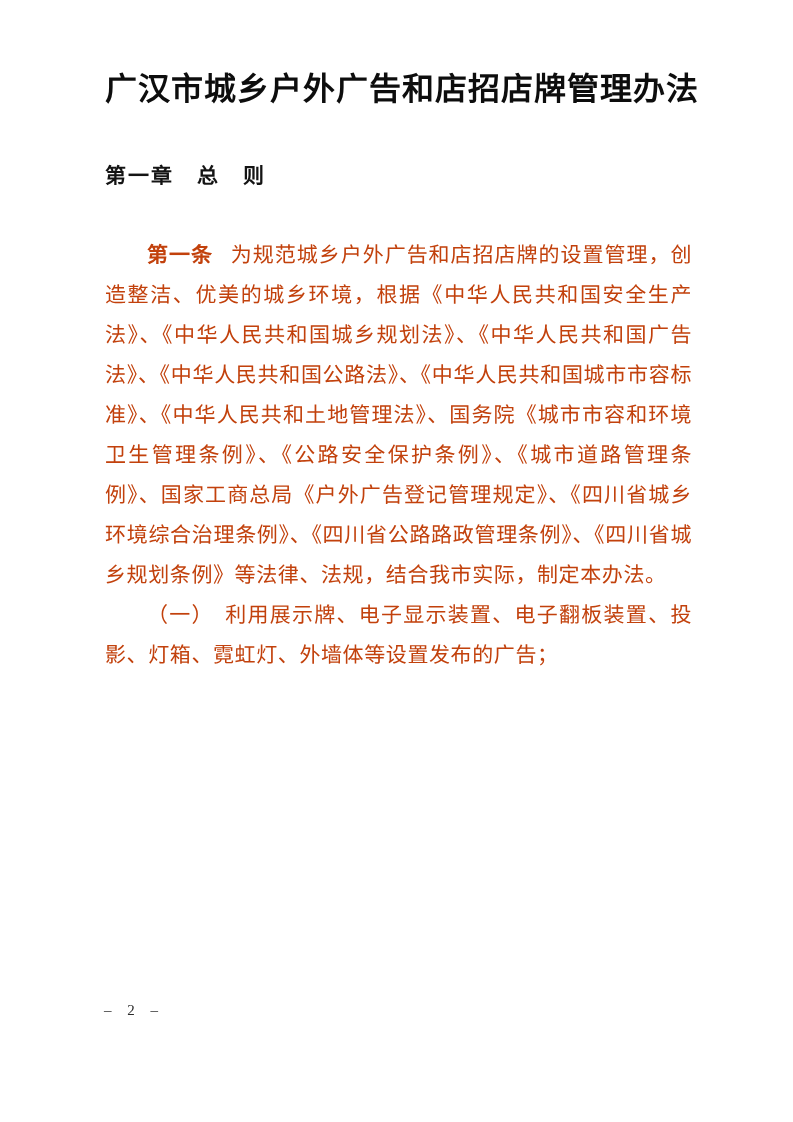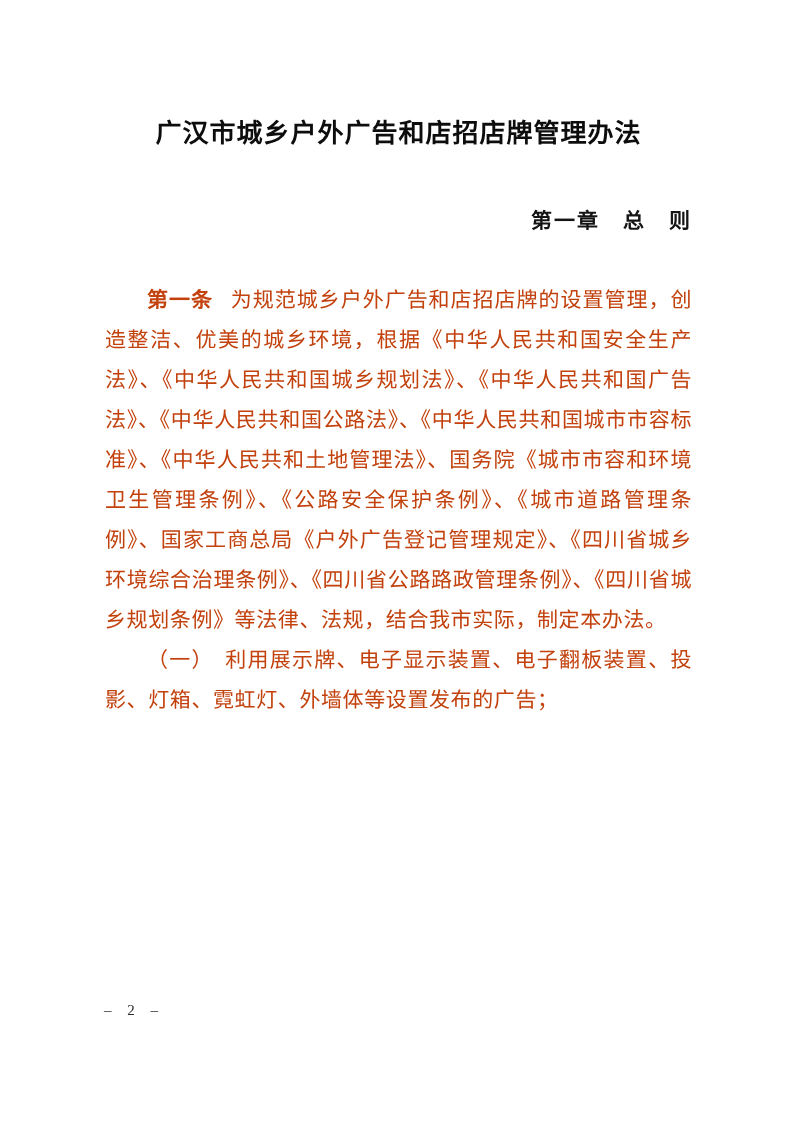--- a/index.html
+++ b/index.html
@@ -18,35 +18,35 @@
     color: #1c1c1c;
   }
   .content {
     position: absolute;
     left: 105px;
     right: 101px;
     top: 0;
   }
   .doc-title {
     margin: 0;
-    padding-top: 112px;
-    font-size: 26px;
+    padding-top: 67px;
+    font-size: 32px;
     line-height: 44px;
     font-weight: bold;
     text-align: center;
     letter-spacing: 1px;
     color: #0d0d0d;
     white-space: nowrap;
   }
   .chapter-heading {
     margin: 51px 0 0 0;
     font-size: 21px;
     line-height: 28px;
     font-weight: bold;
-    text-align: right;
+    text-align: left;
     letter-spacing: 2px;
     font-family: "Liberation Sans", "DejaVu Sans", sans-serif;
     color: #141414;
   }
   .body-text {
     margin-top: 45px;
   }
   .para {
     margin: 0;
     font-size: 21px;

